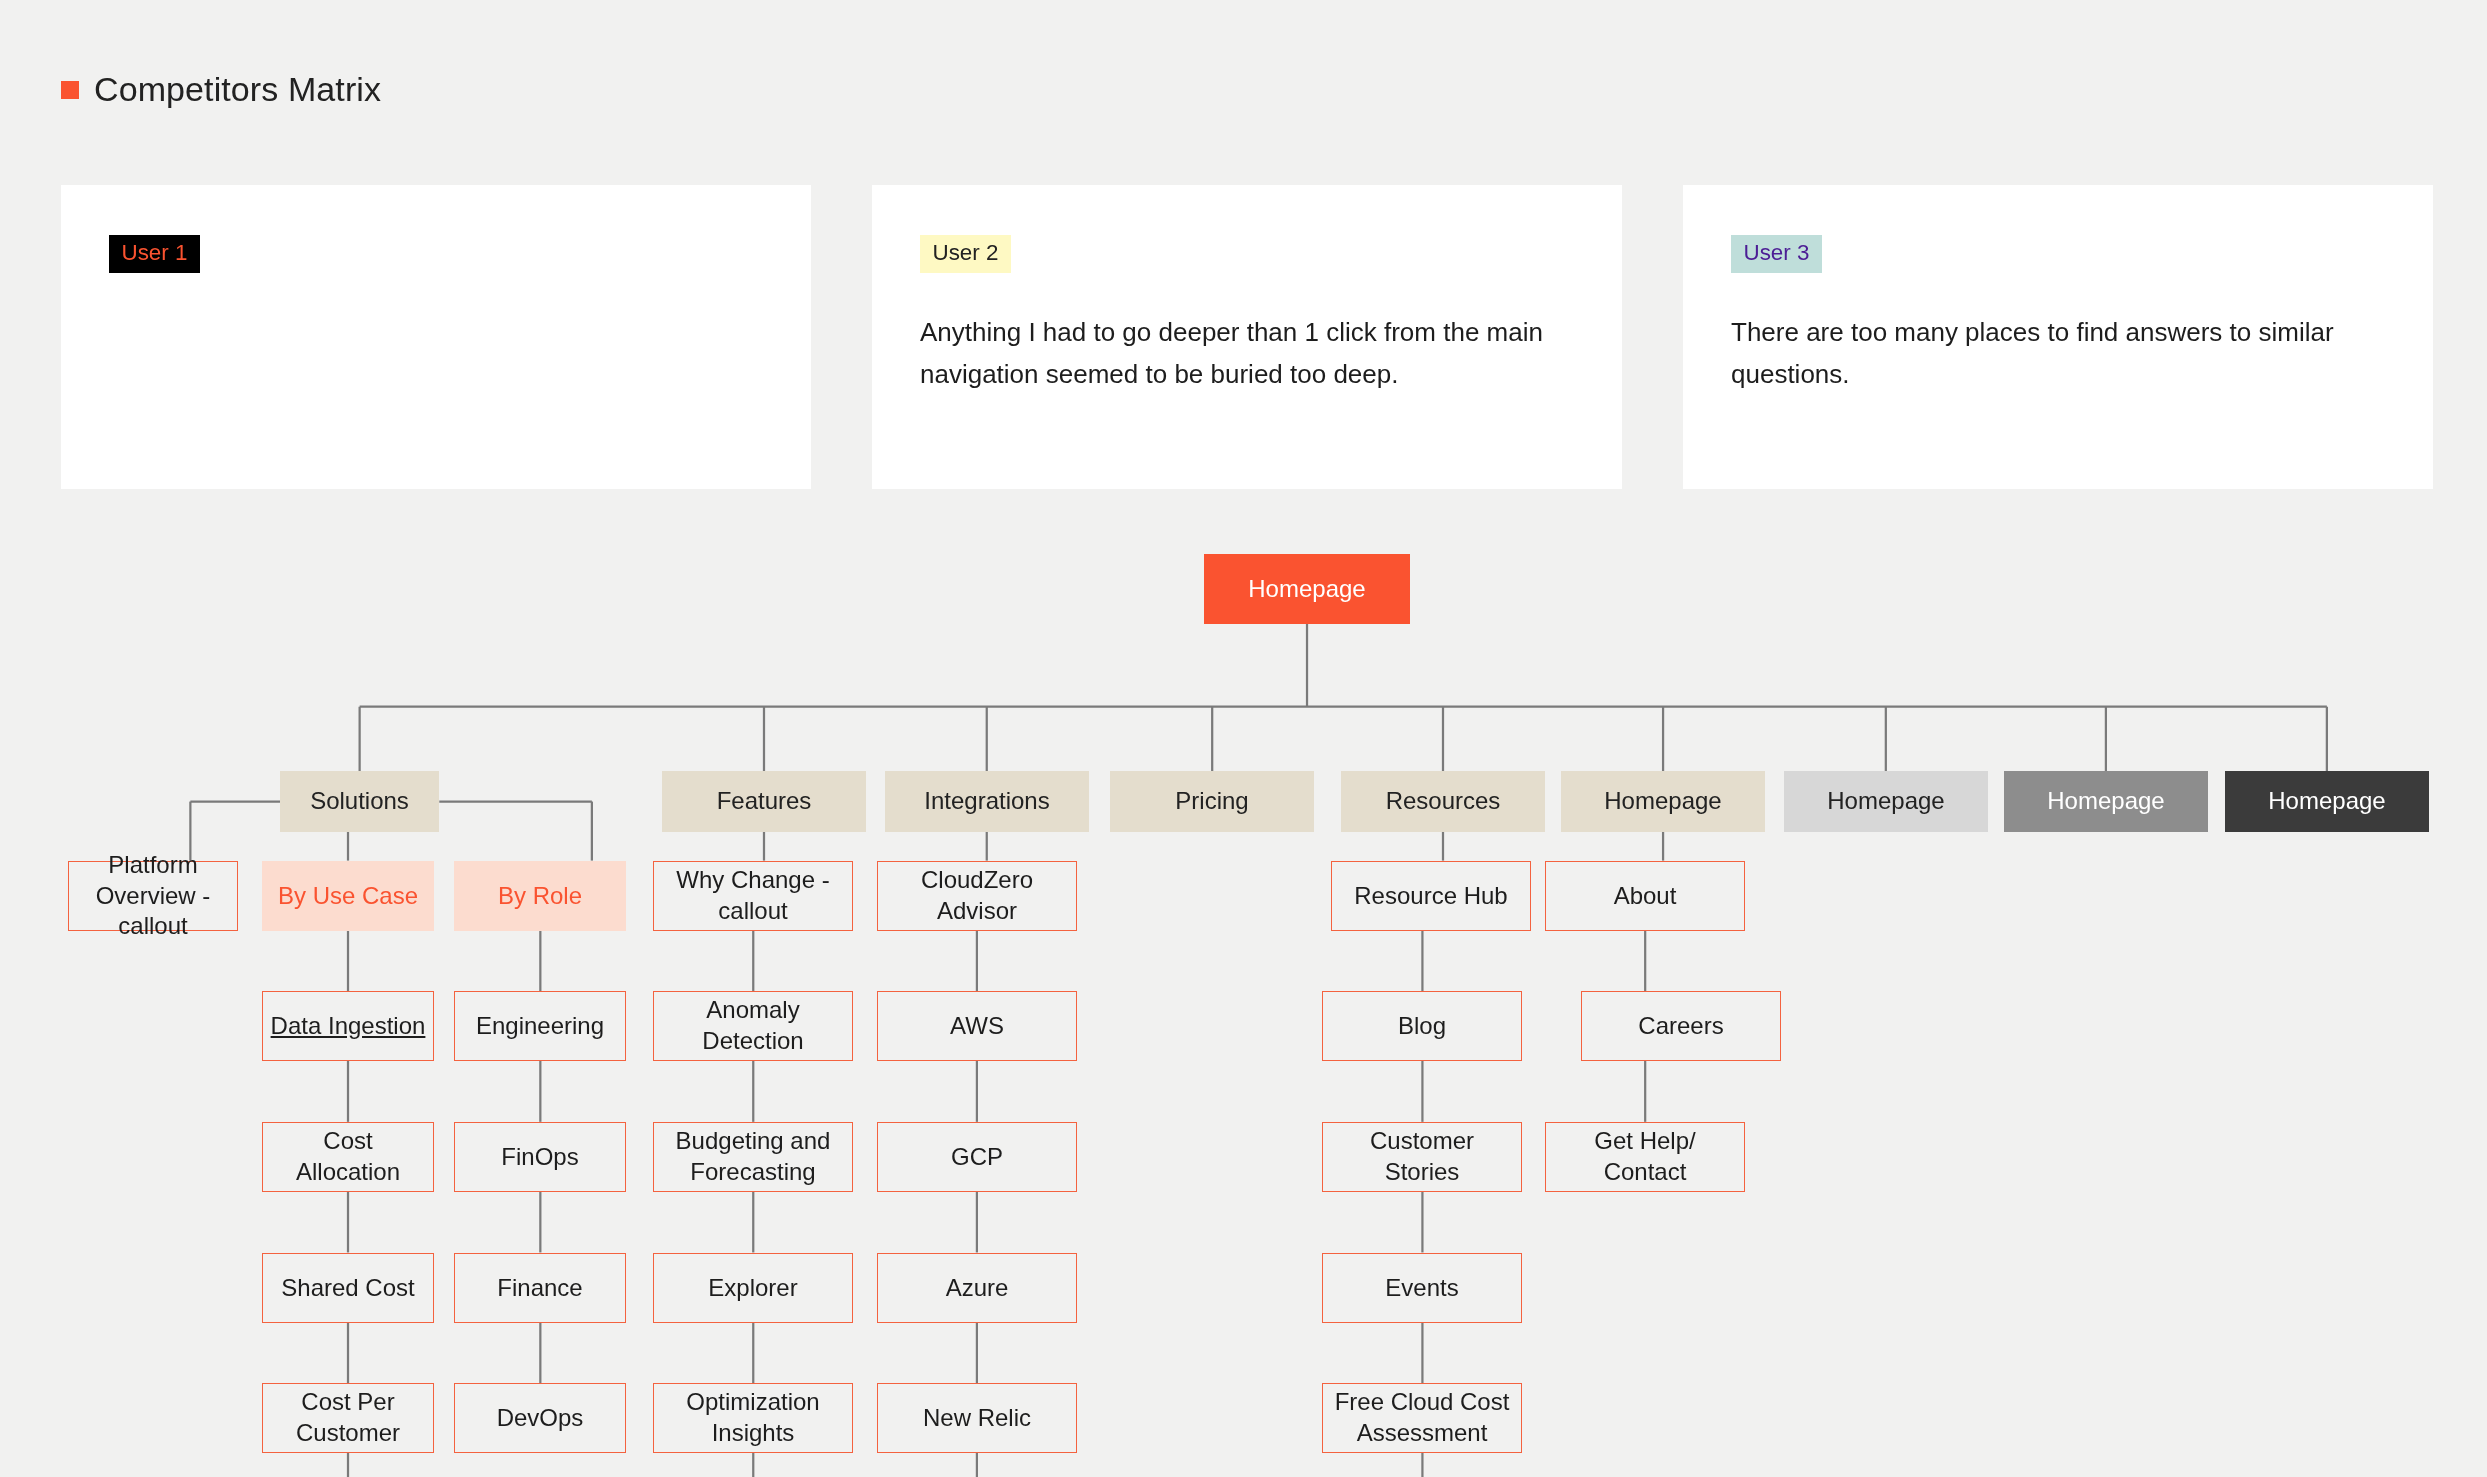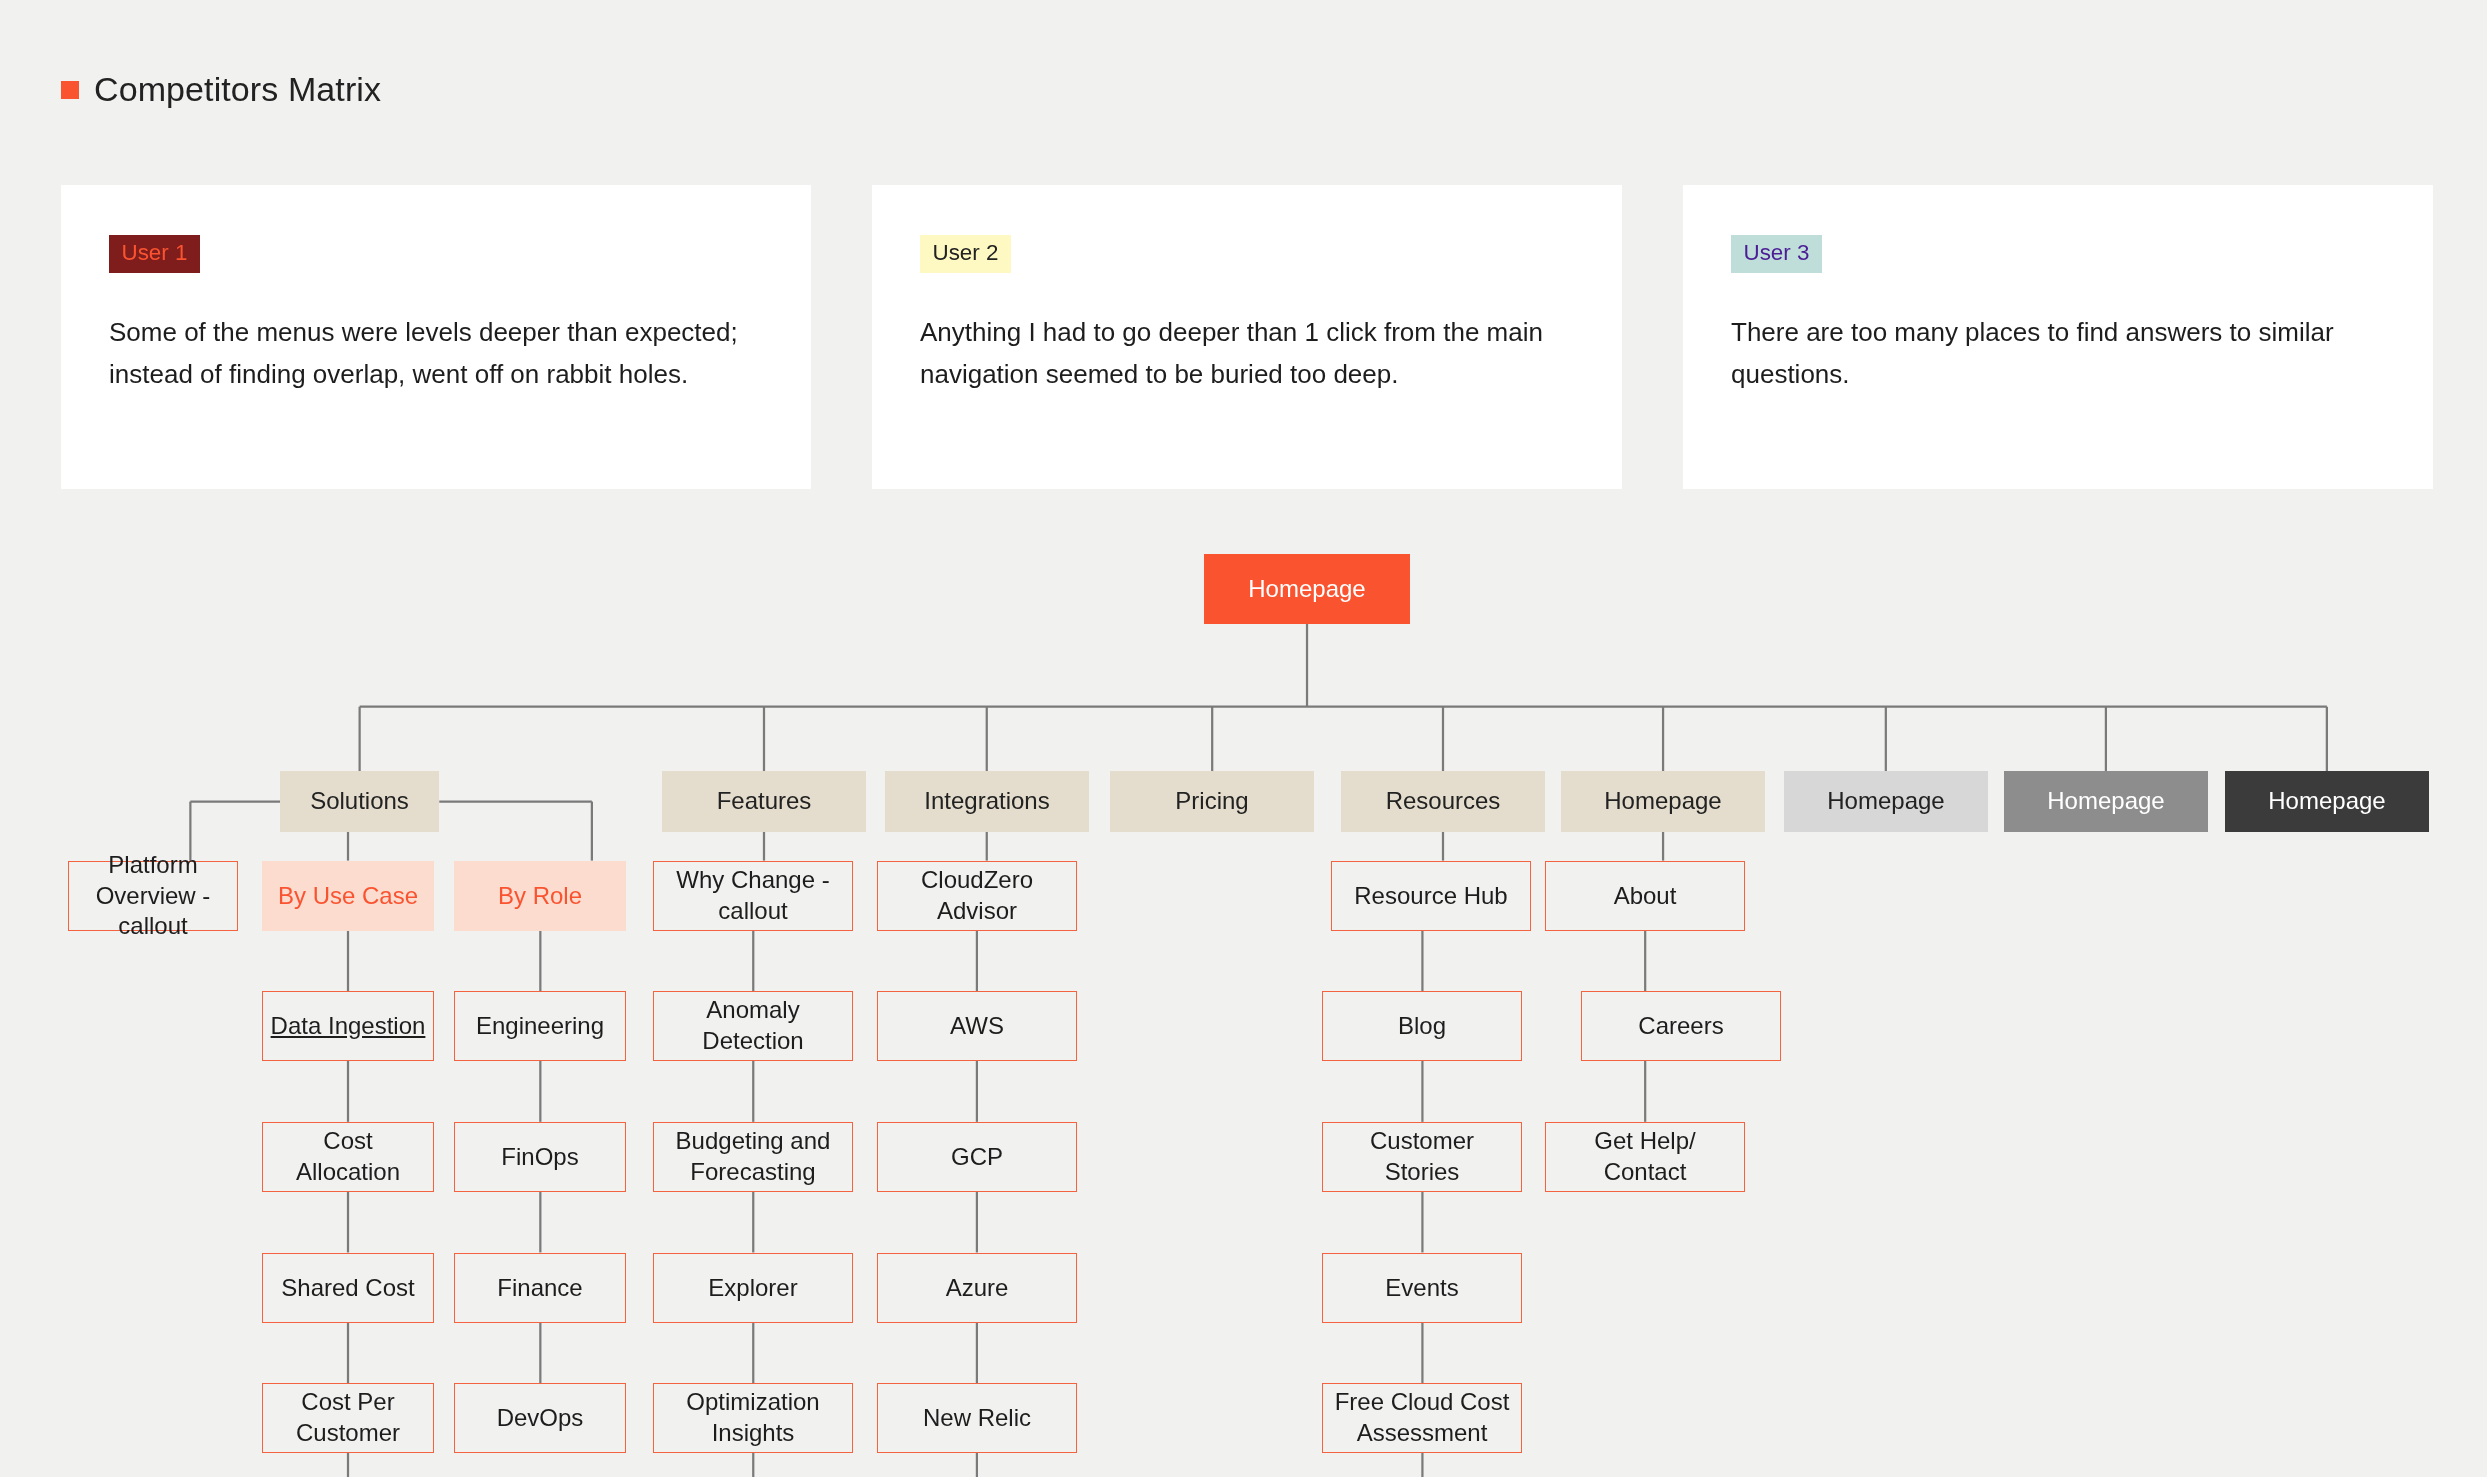--- a/index.html
+++ b/index.html
@@ -23,21 +23,21 @@
   
   .cards { position: absolute; left: 61px; top: 185px; display: flex; gap: 61px; }
   .card {
     width: 750px; height: 304px; background: #ffffff;
     padding: 50px 48px 0 48px;
   }
   .badge {
     display: inline-block; padding: 6.3px 12.5px 7.2px 12.5px;
     font-size: 22.4px; line-height: 1.1;
   }
-  .badge-1 { background: #7f1d1d; color: #fa5330; text-align: right; }
+  .badge-1 { background: #000000; color: #fa5330; text-align: right; }
   .badge-2 { background: #fef9c3; color: #222222; }
   .badge-3 { background: #bfdeda; color: #4c1d95; }
   .quote {
     margin-top: 38px; font-size: 26px; line-height: 1.62; color: #1d1d1d;
   }
 
   
   #map { position: absolute; left: 0; top: 0; width: 2487px; height: 1477px; }
   #wires { position: absolute; left: 0; top: 0; width: 2487px; height: 1477px; pointer-events: none; }
 
@@ -60,21 +60,20 @@
 
   <div class="page-title-row">
     <span class="title-bullet"></span>
     <span class="page-title">Competitors Matrix</span>
   </div>
 
   <div class="cards">
 
     <div class="card">
       <span class="badge badge-1">User 1</span>
-      <p class="quote">Some of the menus were levels deeper than expected; instead of finding overlap, went off on rabbit holes.</p>
     </div>
 
     <div class="card">
       <span class="badge badge-2">User 2</span>
       <p class="quote">Anything I had to go deeper than 1 click from the main navigation seemed to be buried too deep.</p>
     </div>
 
     <div class="card">
       <span class="badge badge-3">User 3</span>
       <p class="quote">There are too many places to find answers to similar questions.</p>

